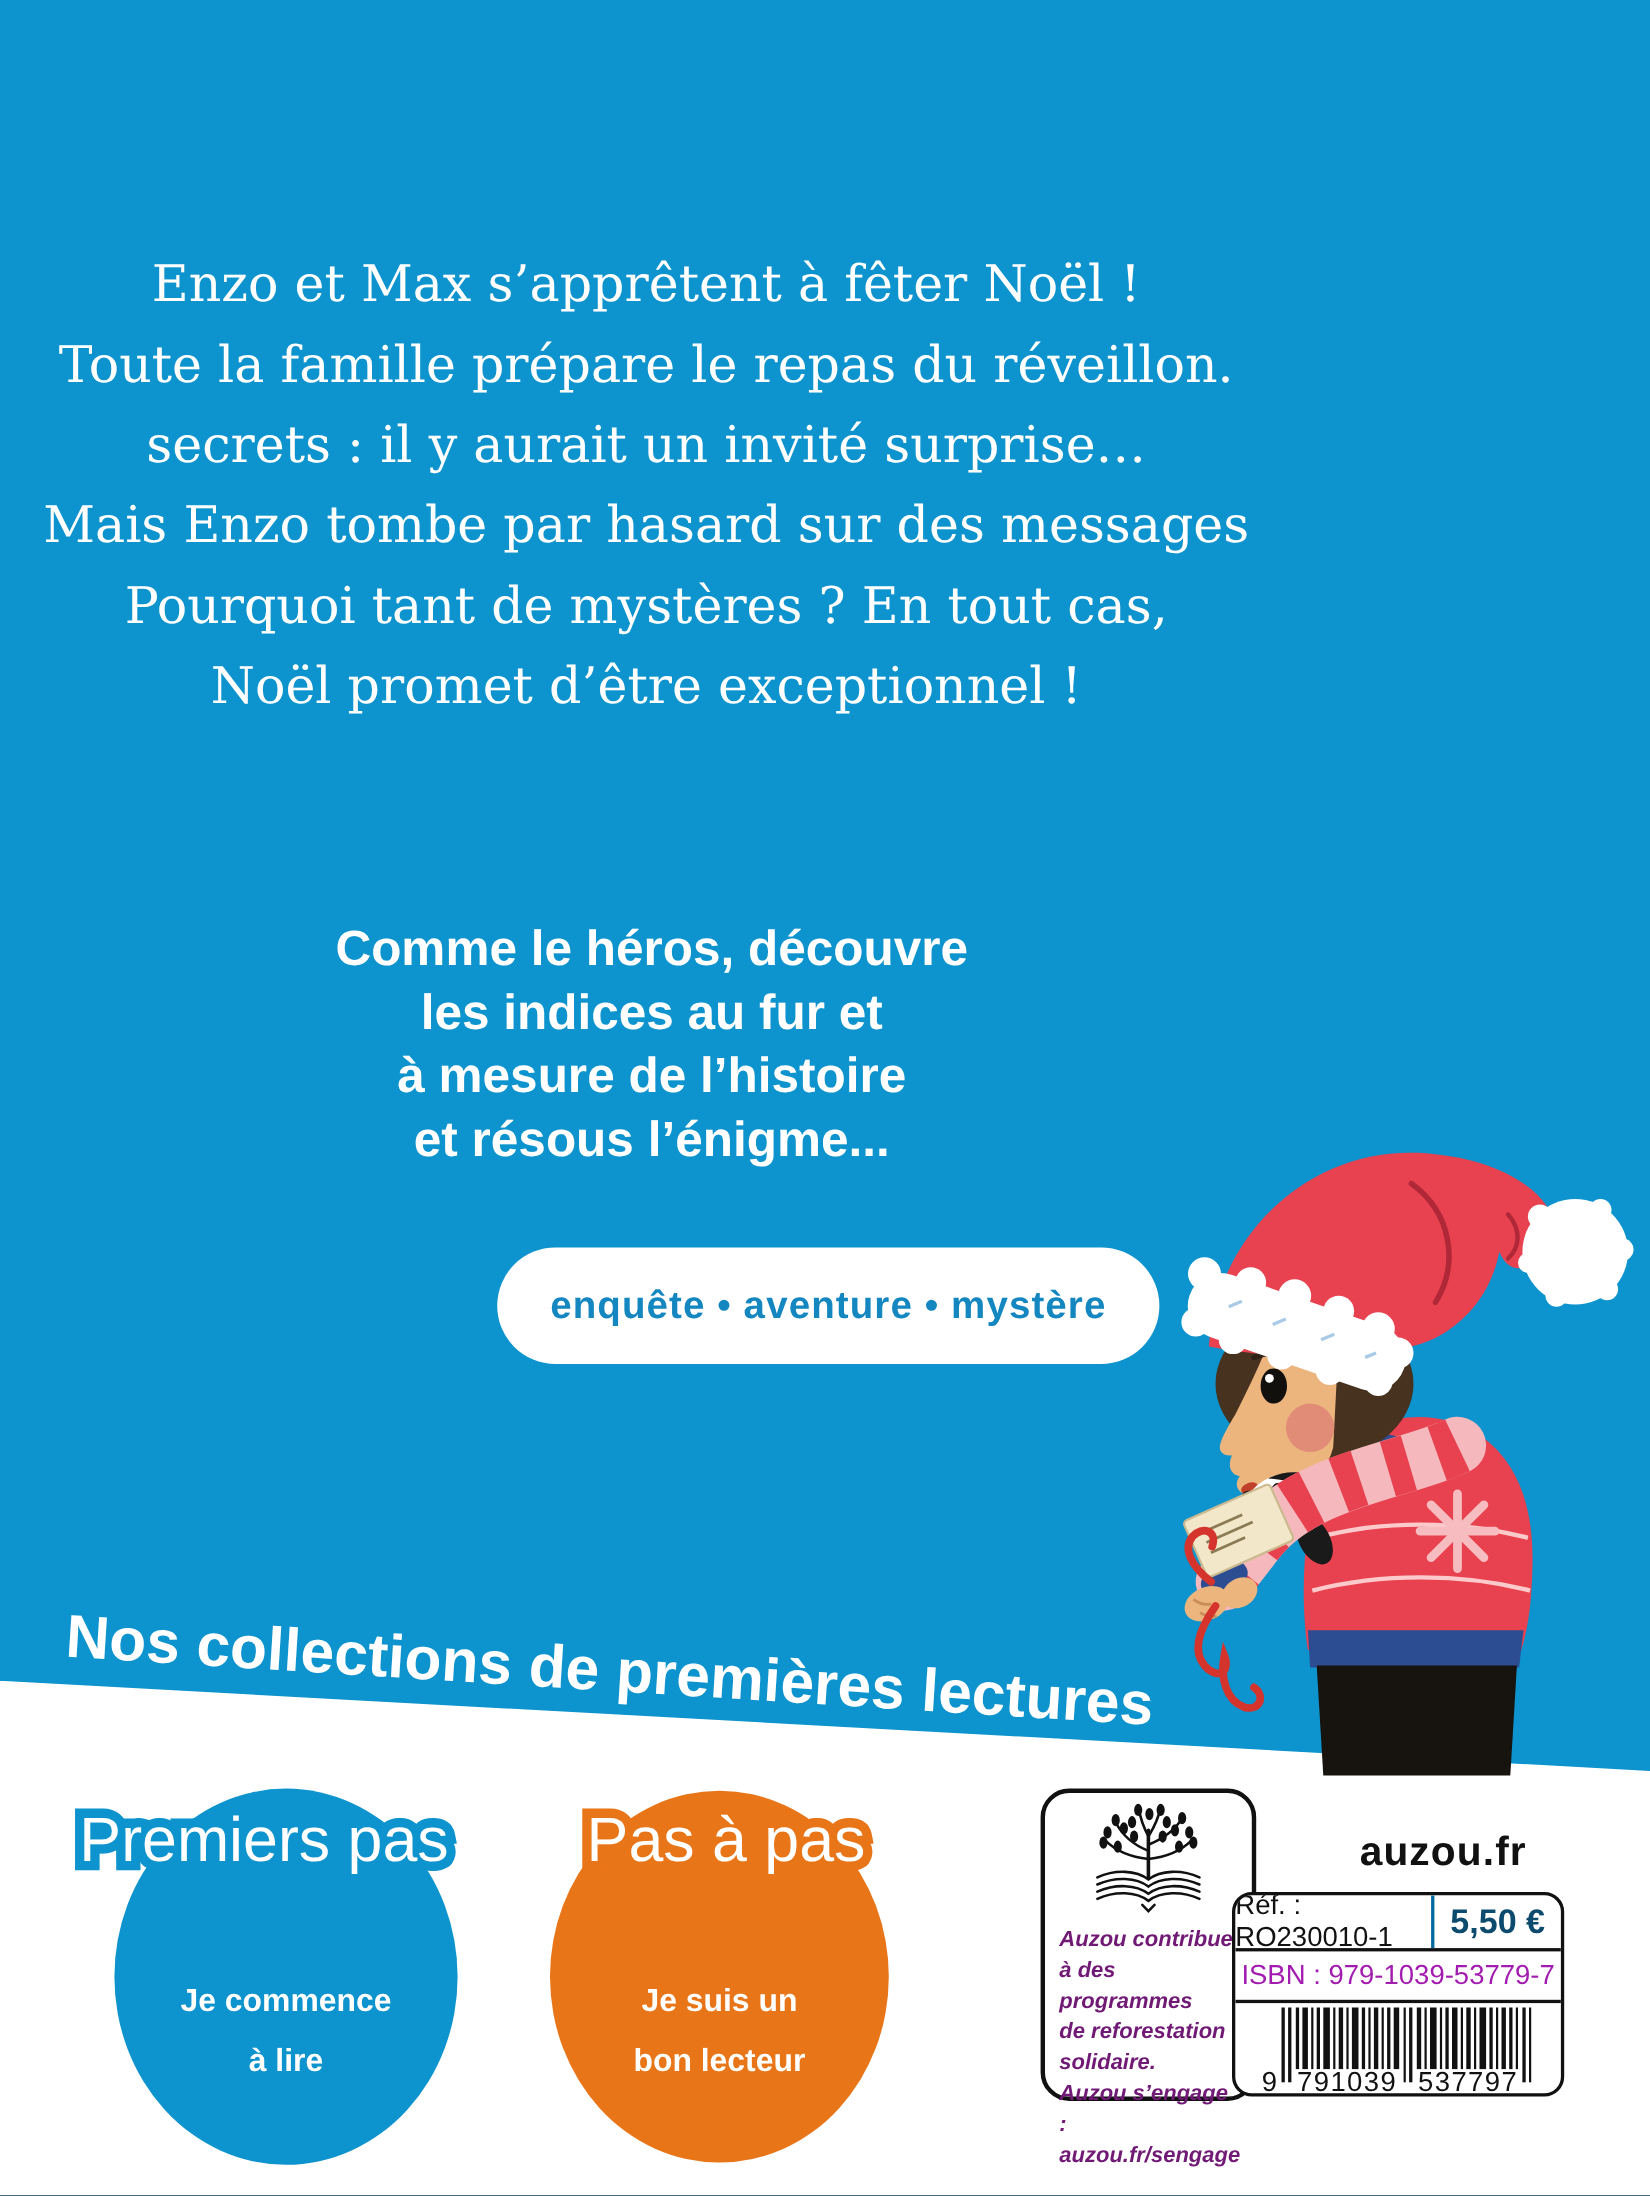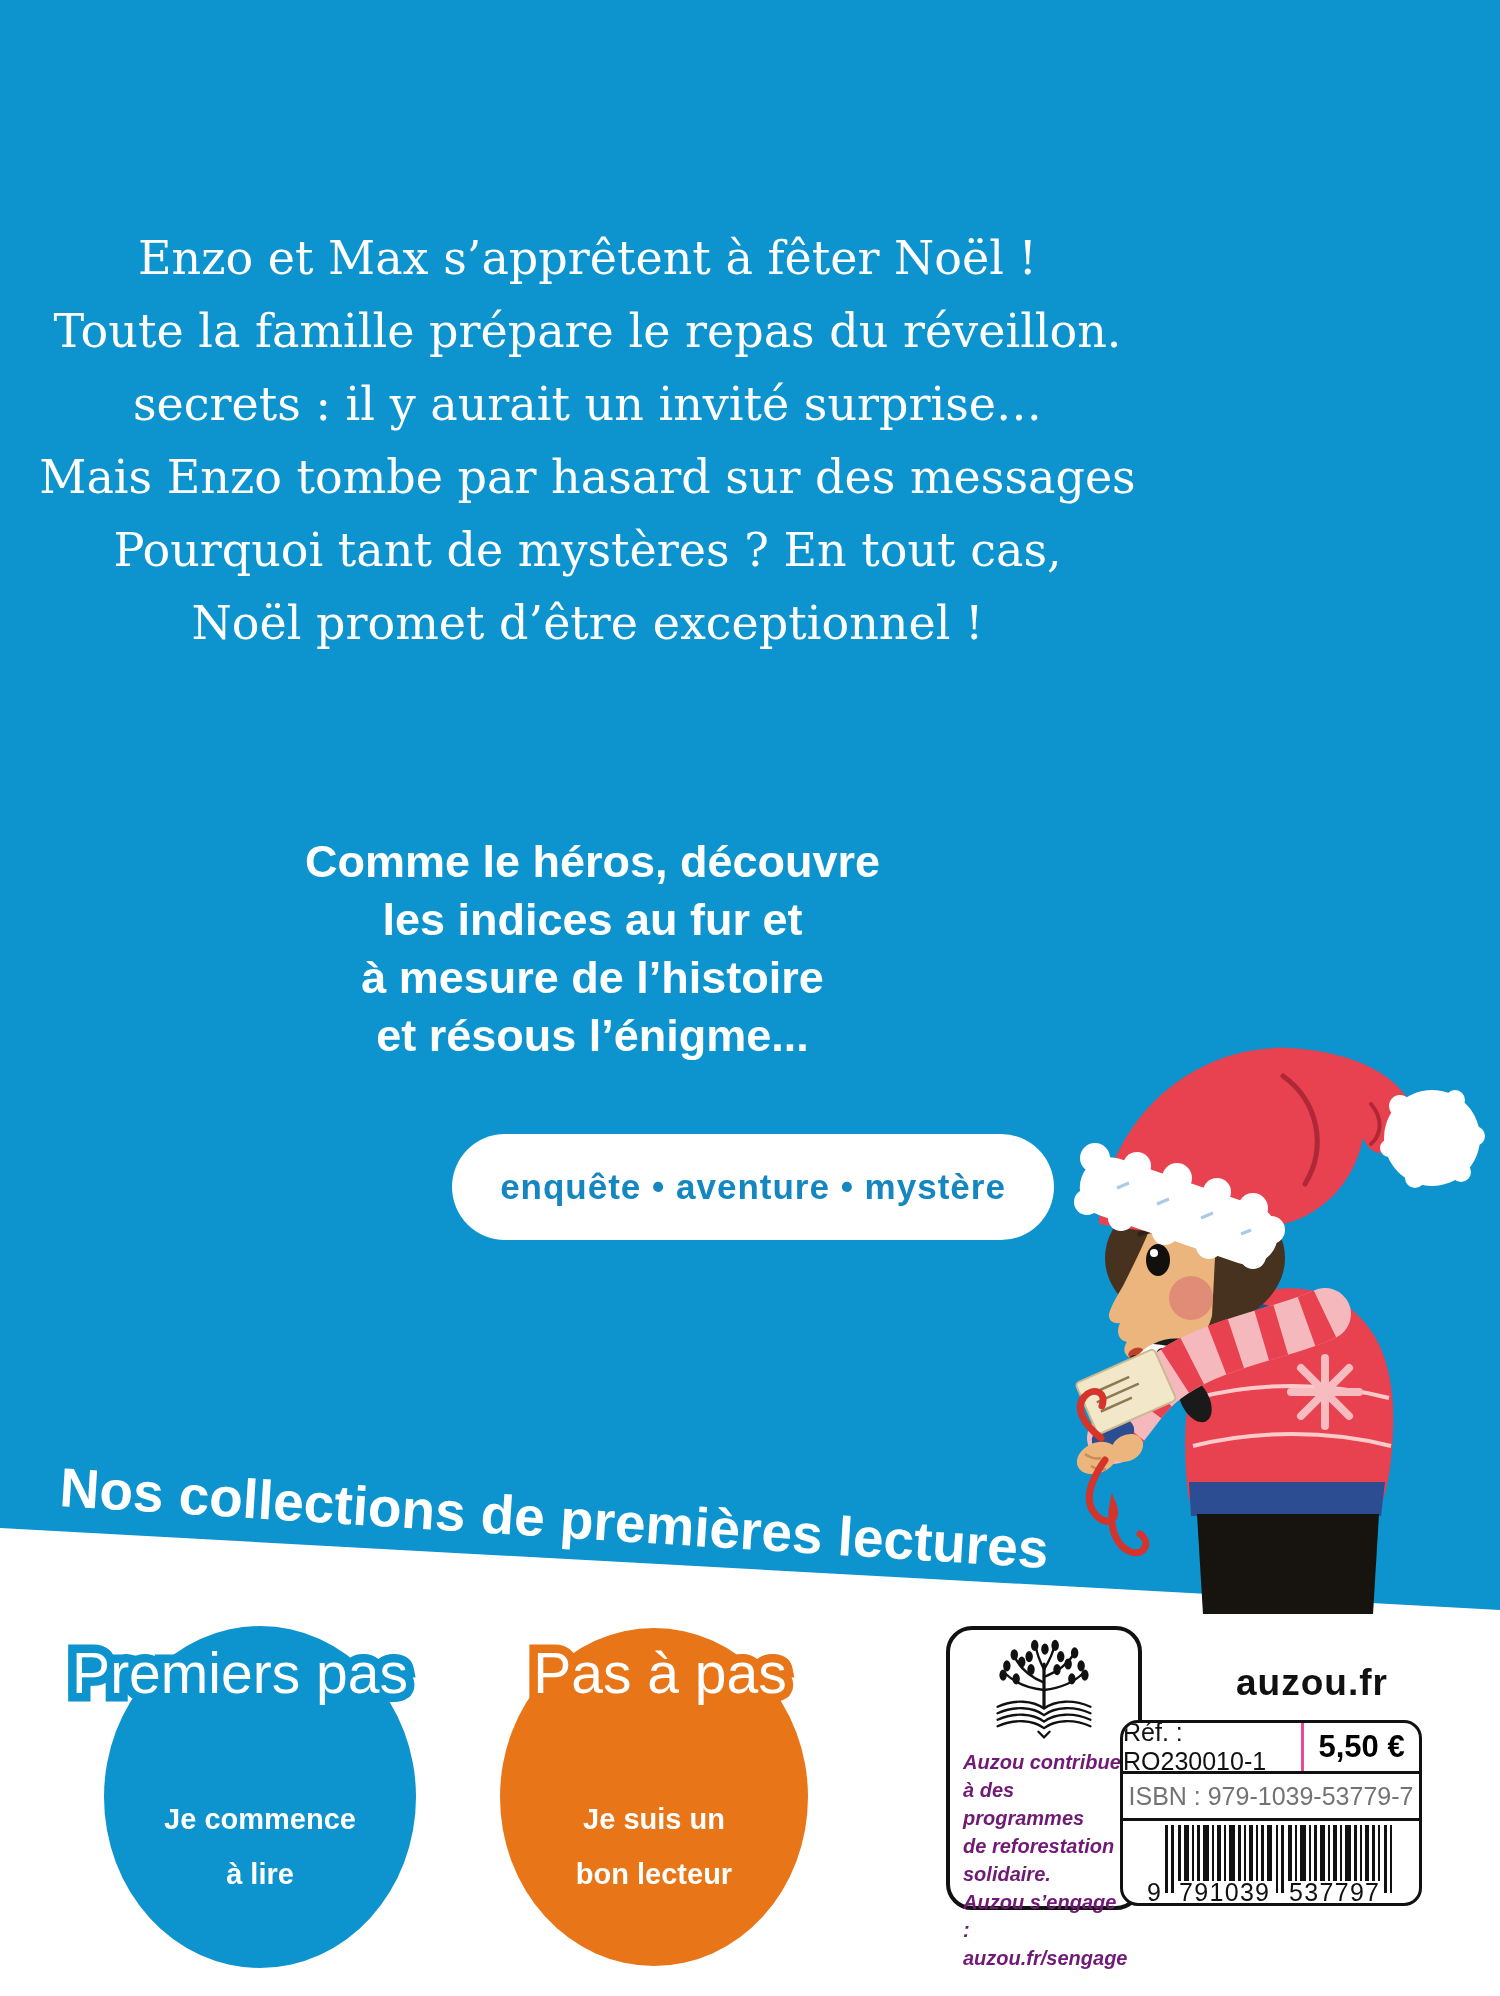--- a/index.html
+++ b/index.html
@@ -60,24 +60,24 @@
              line-height:28px;color:#701a75;font-style:italic;}
 
   
   .website{position:absolute;left:1162px;top:1662px;width:300px;text-align:center;z-index:4;
            font-weight:bold;font-size:37px;color:#111;letter-spacing:1px;}
   .barcode-box{position:absolute;left:1120px;top:1720px;width:302px;height:186px;box-sizing:border-box;
                border:3px solid #111;border-radius:18px;background:#fff;z-index:4;overflow:hidden;}
   .bc-row1{display:flex;height:48px;border-bottom:3px solid #111;}
   .bc-ref{flex:1.55;display:flex;align-items:center;justify-content:center;
           font-size:25px;color:#111;}
-  .bc-price{flex:1;display:flex;align-items:center;justify-content:center;border-left:3px solid #ec4899;
-            font-size:31px;font-weight:bold;color:#000000;}
+  .bc-price{flex:1;display:flex;align-items:center;justify-content:center;border-left:3px solid #0369a1;
+            font-size:31px;font-weight:bold;color:#0c4a6e;}
   .bc-row2{height:44px;display:flex;align-items:center;justify-content:center;
-           border-bottom:3px solid #111;font-size:25px;color:#737373;}
+           border-bottom:3px solid #111;font-size:25px;color:#a21caf;}
   .bc-row3{height:86px;display:flex;align-items:center;justify-content:center;}
   .bc-digit{font-family:"Liberation Sans",sans-serif;font-size:25px;fill:#111;}
 </style>
 </head>
 <body>
 
 <div class="cover">
 
   <div class="synopsis">
     <div>Enzo et Max s’apprêtent à fêter Noël !</div>

